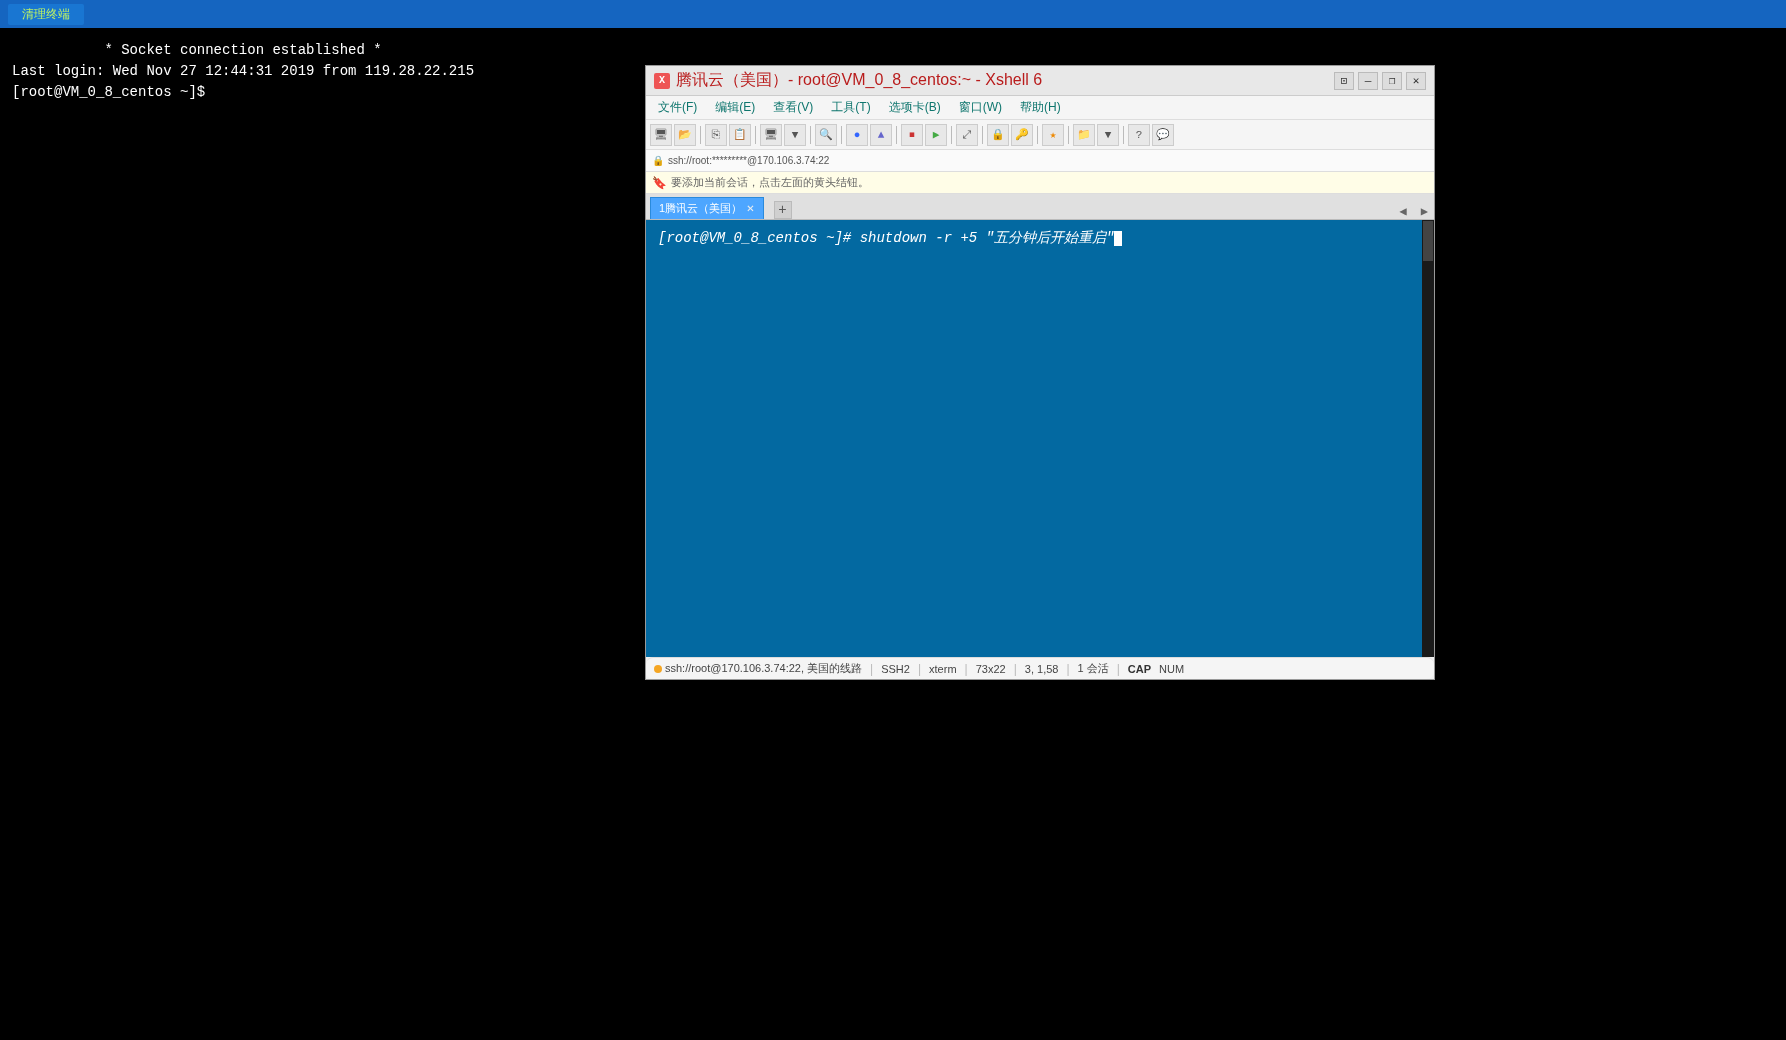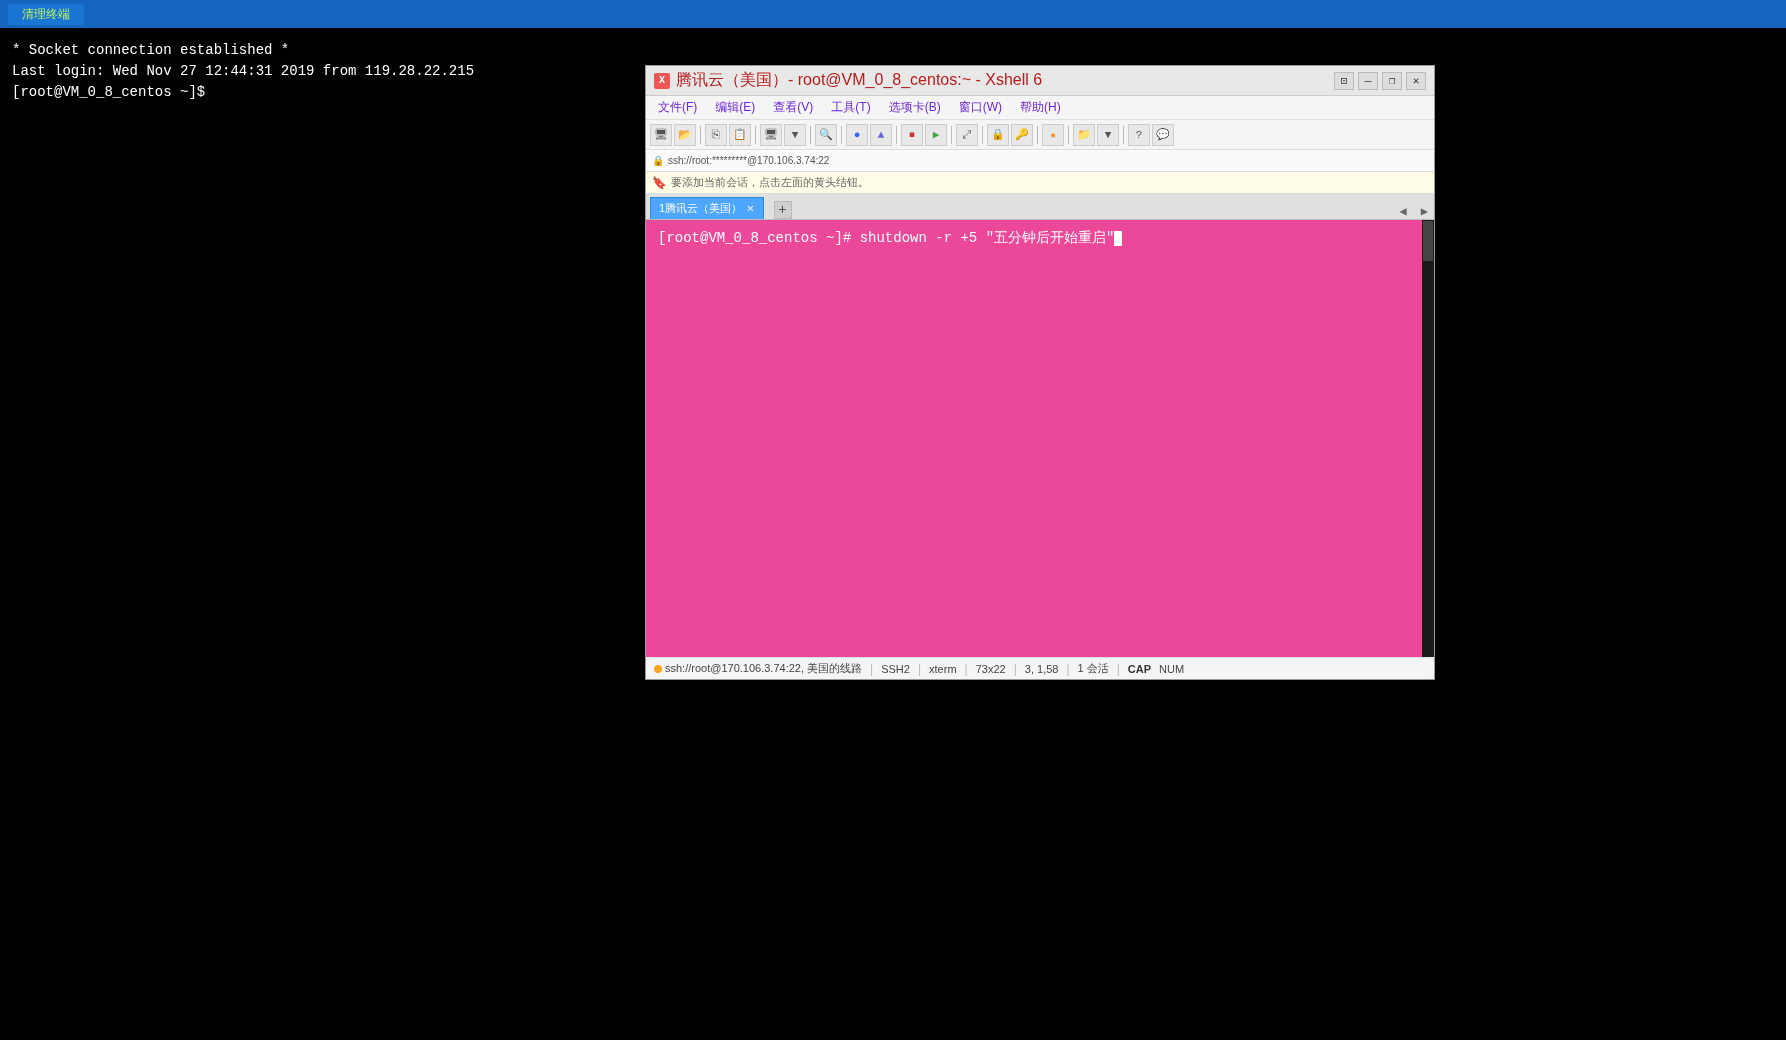--- a/index.html
+++ b/index.html
@@ -114,21 +114,21 @@
       border-bottom: 1px solid #ddd;
       display: flex;
       align-items: center;
       padding: 0 4px;
       gap: 2px;
     }
     .menu-item {
       font-size: 12px;
       padding: 2px 8px;
       cursor: pointer;
-      color: #6d28d9;
+      color: #0f766e;
       font-family: 'Microsoft YaHei', sans-serif;
     }
 
     
     .toolbar {
       height: 30px;
       background: #f5f5f5;
       border-bottom: 1px solid #ddd;
       display: flex;
       align-items: center;
@@ -219,31 +219,33 @@
     }
     .tab-nav-left, .tab-nav-right {
       font-size: 12px; color: #666; cursor: pointer; padding: 0 2px;
       margin-left: auto;
       display: flex; align-items: center;
     }
 
     
     .terminal-area {
       flex: 1;
-      background: #ec4899;
+      background: #0369a1;
       padding: 8px 12px;
       overflow: hidden;
       position: relative;
+      font-style: italic;
     }
     .terminal-line {
       color: #fff;
       font-size: 14px;
       font-family: 'Courier New', monospace;
       line-height: 1.5;
       white-space: pre;
+      text-align: center;
     }
     .prompt-line {
       display: flex; align-items: center;
     }
     .cursor {
       display: inline-block;
       width: 8px; height: 15px;
       background: #fff;
       vertical-align: middle;
       animation: blink 1s step-end infinite;

